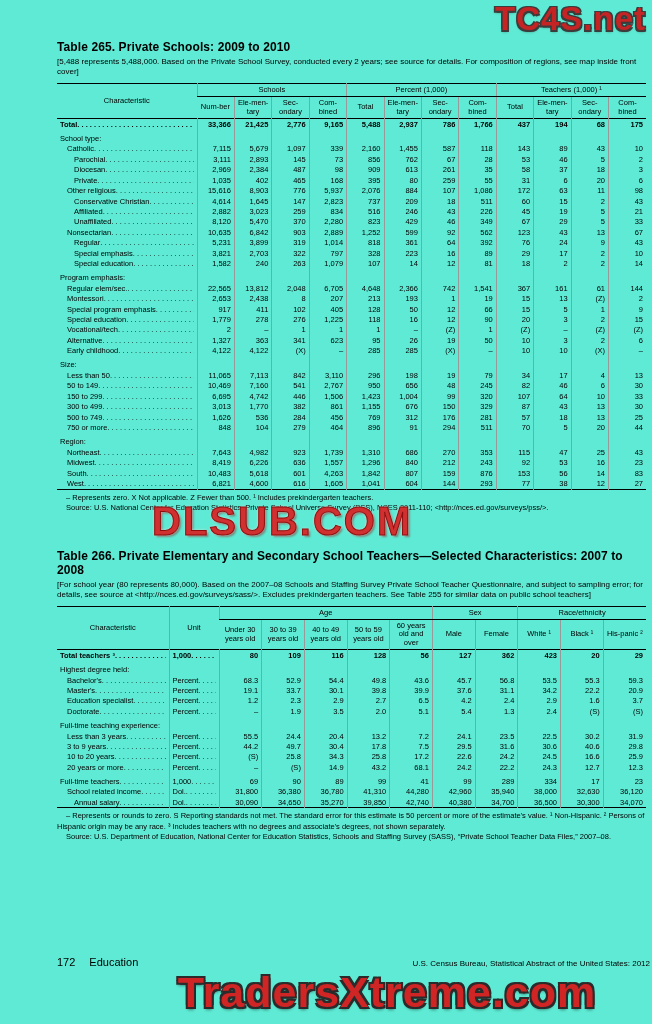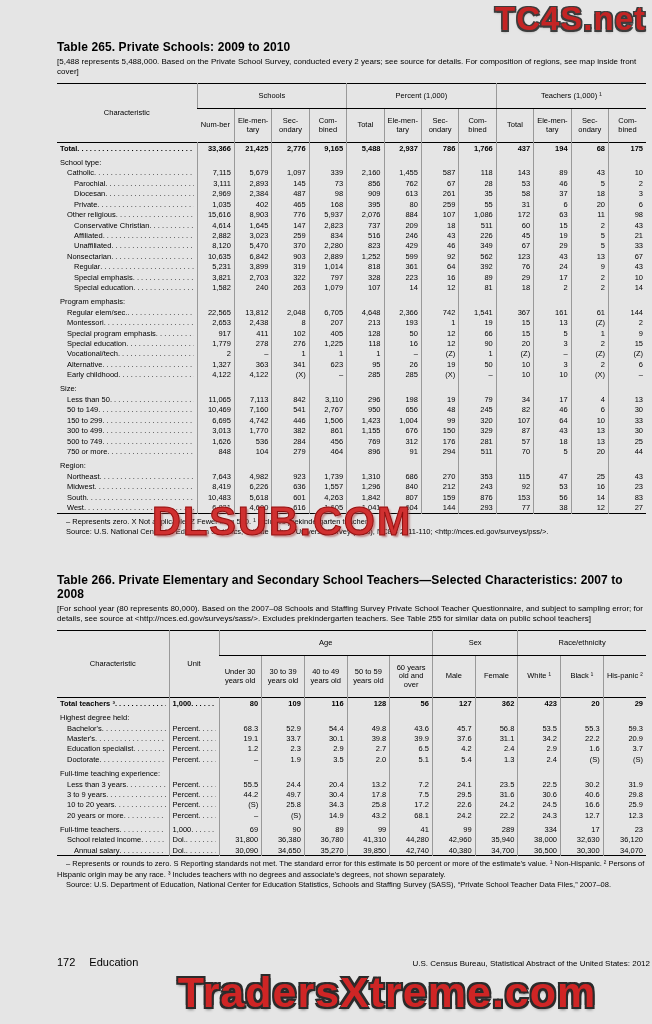--- a/index.html
+++ b/index.html
@@ -1,36 +1,36 @@
 <!DOCTYPE html>
 <html><head>
 <meta charset="utf-8">
 <style>
   * { box-sizing: border-box; margin: 0; padding: 0; }
   html,body { background:#ffffff; }
   .page {
     position: relative;
     width: 652px; height: 1024px;
-    background: #e5e5e5;
+    background: #5eead4;
     font-family: "Liberation Sans", sans-serif;
     color: #000;
     overflow: hidden;
   }
   .content { position: absolute; left: 57px; top: 40px; width: 589px; }
 
   .ttitle { font-size: 12px; font-weight: bold; margin-bottom: 3px; letter-spacing: .1px; }
   .tnote  { font-size: 8px; line-height: 1.3; margin-bottom: 5px; }
 
   table.stat {
     width: 100%; border-collapse: collapse; table-layout: fixed;
     border-top: 1.5px solid #000; border-bottom: 1.5px solid #000;
     font-size: 7.5px;
   }
   .stat thead { border-bottom: 1.2px solid #000; }
-  .stat thead th { font-weight: normal; text-align: center; vertical-align: middle; padding: 8px 1px; line-height: 1.12; }
+  .stat thead th { font-weight: normal; text-align: center; vertical-align: middle; padding: 2px 1px; line-height: 1.12; }
   .stat th.h-grp { border-bottom: .8px solid #000; }
   .stat th, .stat td { border-left: .8px solid #999; }
   .stat th:first-child, .stat td:first-child { border-left: none; }
   .stat td { padding: .8px 3px .5px 3px; line-height: 1.22; vertical-align: bottom; }
   .stat td.num { text-align: right; }
   .stat tr.bold { font-weight: bold; }
   .stat tr.section td, .stat tr.gap td { padding-top: 4.5px; }
   .stat td.lblcell.i1 { padding-left: 10px; }
   .stat td.lblcell.i2 { padding-left: 17px; }
   .lbl { display: flex; }

